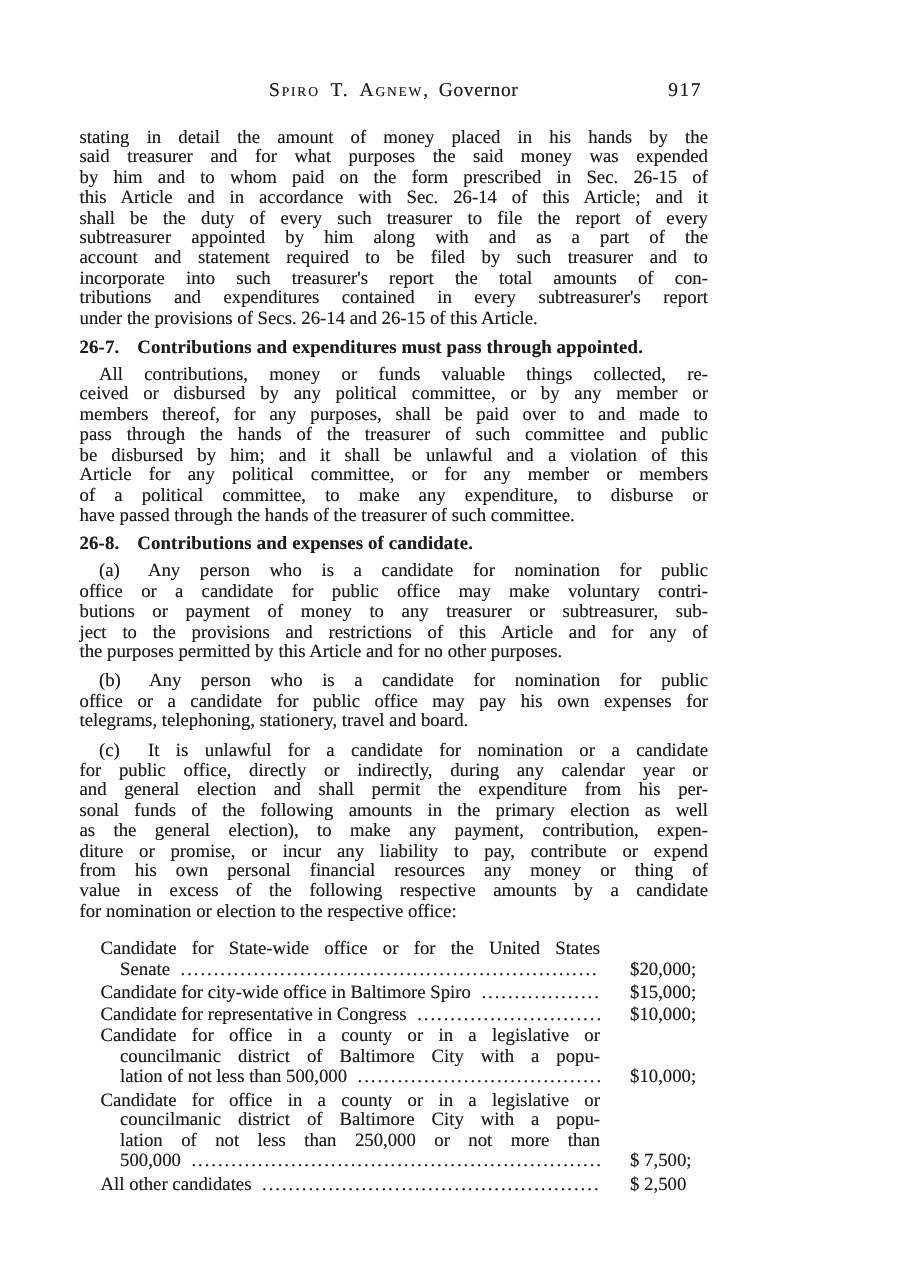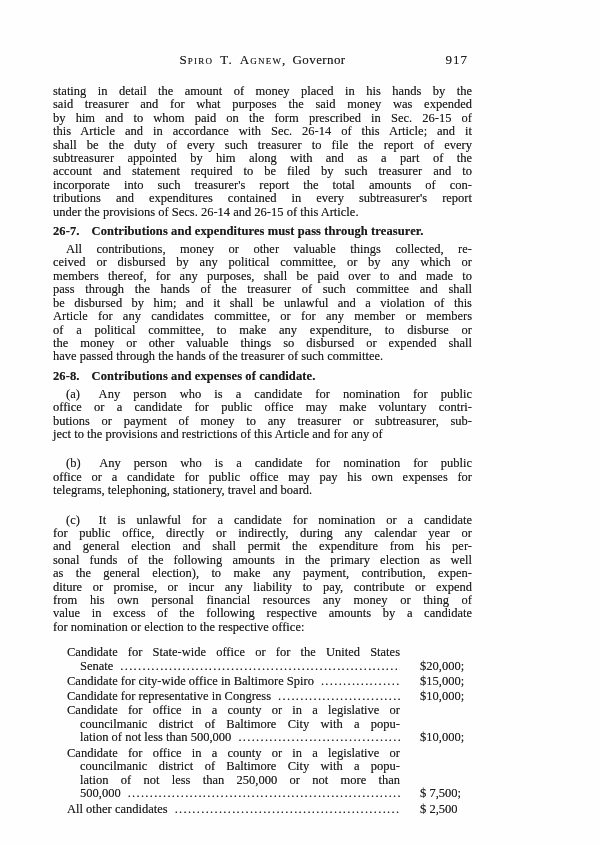--- a/index.html
+++ b/index.html
@@ -40,21 +40,21 @@
   }
   .para, .heading { font-size: 12.5px; }
   .jline {
     line-height: 13.4px;
     text-align: justify;
     text-align-last: justify;
     white-space: pre-wrap;
   }
   .para .jline:last-child { text-align-last: left; }
   .para.indent .jline:first-child { text-indent: 13px; }
-  .para + .para { margin-top: 16px; }
+  .para + .para { margin-top: 6px; }
   .heading {
     font-weight: bold;
     line-height: 14px;
     margin: 5px 0 5px 0;
     letter-spacing: 0.1px;
   }
   .heading .h-num { margin-right: 12px; }
   
   .schedule { margin-top: 12px; margin-left: 14px; font-size: 12.5px; }
   .sched-item.multi { margin-top: 4px; }
@@ -109,44 +109,44 @@
         <div class="jline">this Article and in accordance with Sec. 26-14 of this Article; and it</div>
         <div class="jline">shall be the duty of every such treasurer to file the report of every</div>
         <div class="jline">subtreasurer appointed by him along with and as a part of the</div>
         <div class="jline">account and statement required to be filed by such treasurer and to</div>
         <div class="jline">incorporate into such treasurer's report the total amounts of con-</div>
         <div class="jline">tributions and expenditures contained in every subtreasurer's report</div>
         <div class="jline">under the provisions of Secs. 26-14 and 26-15 of this Article.</div>
       </div>
 
     <div class="heading">
-      <span class="h-num">26-7.</span><span>Contributions and expenditures must pass through treasurer.</span>
+      <span class="h-num">26-7.</span><span>Contributions and expenditures must pass through appointed.</span>
     </div>
 
     <div class="para indent">
-        <div class="jline">All contributions, money or other valuable things collected, re-</div>
-        <div class="jline">ceived or disbursed by any political committee, or by any which or</div>
+        <div class="jline">All contributions, money or funds valuable things collected, re-</div>
+        <div class="jline">ceived or disbursed by any political committee, or by any member or</div>
         <div class="jline">members thereof, for any purposes, shall be paid over to and made to</div>
-        <div class="jline">pass through the hands of the treasurer of such committee and shall</div>
+        <div class="jline">pass through the hands of the treasurer of such committee and public</div>
         <div class="jline">be disbursed by him; and it shall be unlawful and a violation of this</div>
-        <div class="jline">Article for any candidates committee, or for any member or members</div>
+        <div class="jline">Article for any political committee, or for any member or members</div>
         <div class="jline">of a political committee, to make any expenditure, to disburse or</div>
-        <div class="jline">the money or other valuable things so disbursed or expended shall</div>
         <div class="jline">have passed through the hands of the treasurer of such committee.</div>
       </div>
 
     <div class="heading">
       <span class="h-num">26-8.</span><span>Contributions and expenses of candidate.</span>
     </div>
 
     <div class="para indent">
         <div class="jline">(a)  Any person who is a candidate for nomination for public</div>
         <div class="jline">office or a candidate for public office may make voluntary contri-</div>
         <div class="jline">butions or payment of money to any treasurer or subtreasurer, sub-</div>
         <div class="jline">ject to the provisions and restrictions of this Article and for any of</div>
+        <div class="jline">the purposes permitted by this Article and for no other purposes.</div>
       </div>
     <div class="para indent">
         <div class="jline">(b)  Any person who is a candidate for nomination for public</div>
         <div class="jline">office or a candidate for public office may pay his own expenses for</div>
         <div class="jline">telegrams, telephoning, stationery, travel and board.</div>
       </div>
     <div class="para indent">
         <div class="jline">(c)  It is unlawful for a candidate for nomination or a candidate</div>
         <div class="jline">for public office, directly or indirectly, during any calendar year or</div>
         <div class="jline">and general election and shall permit the expenditure from his per-</div>

